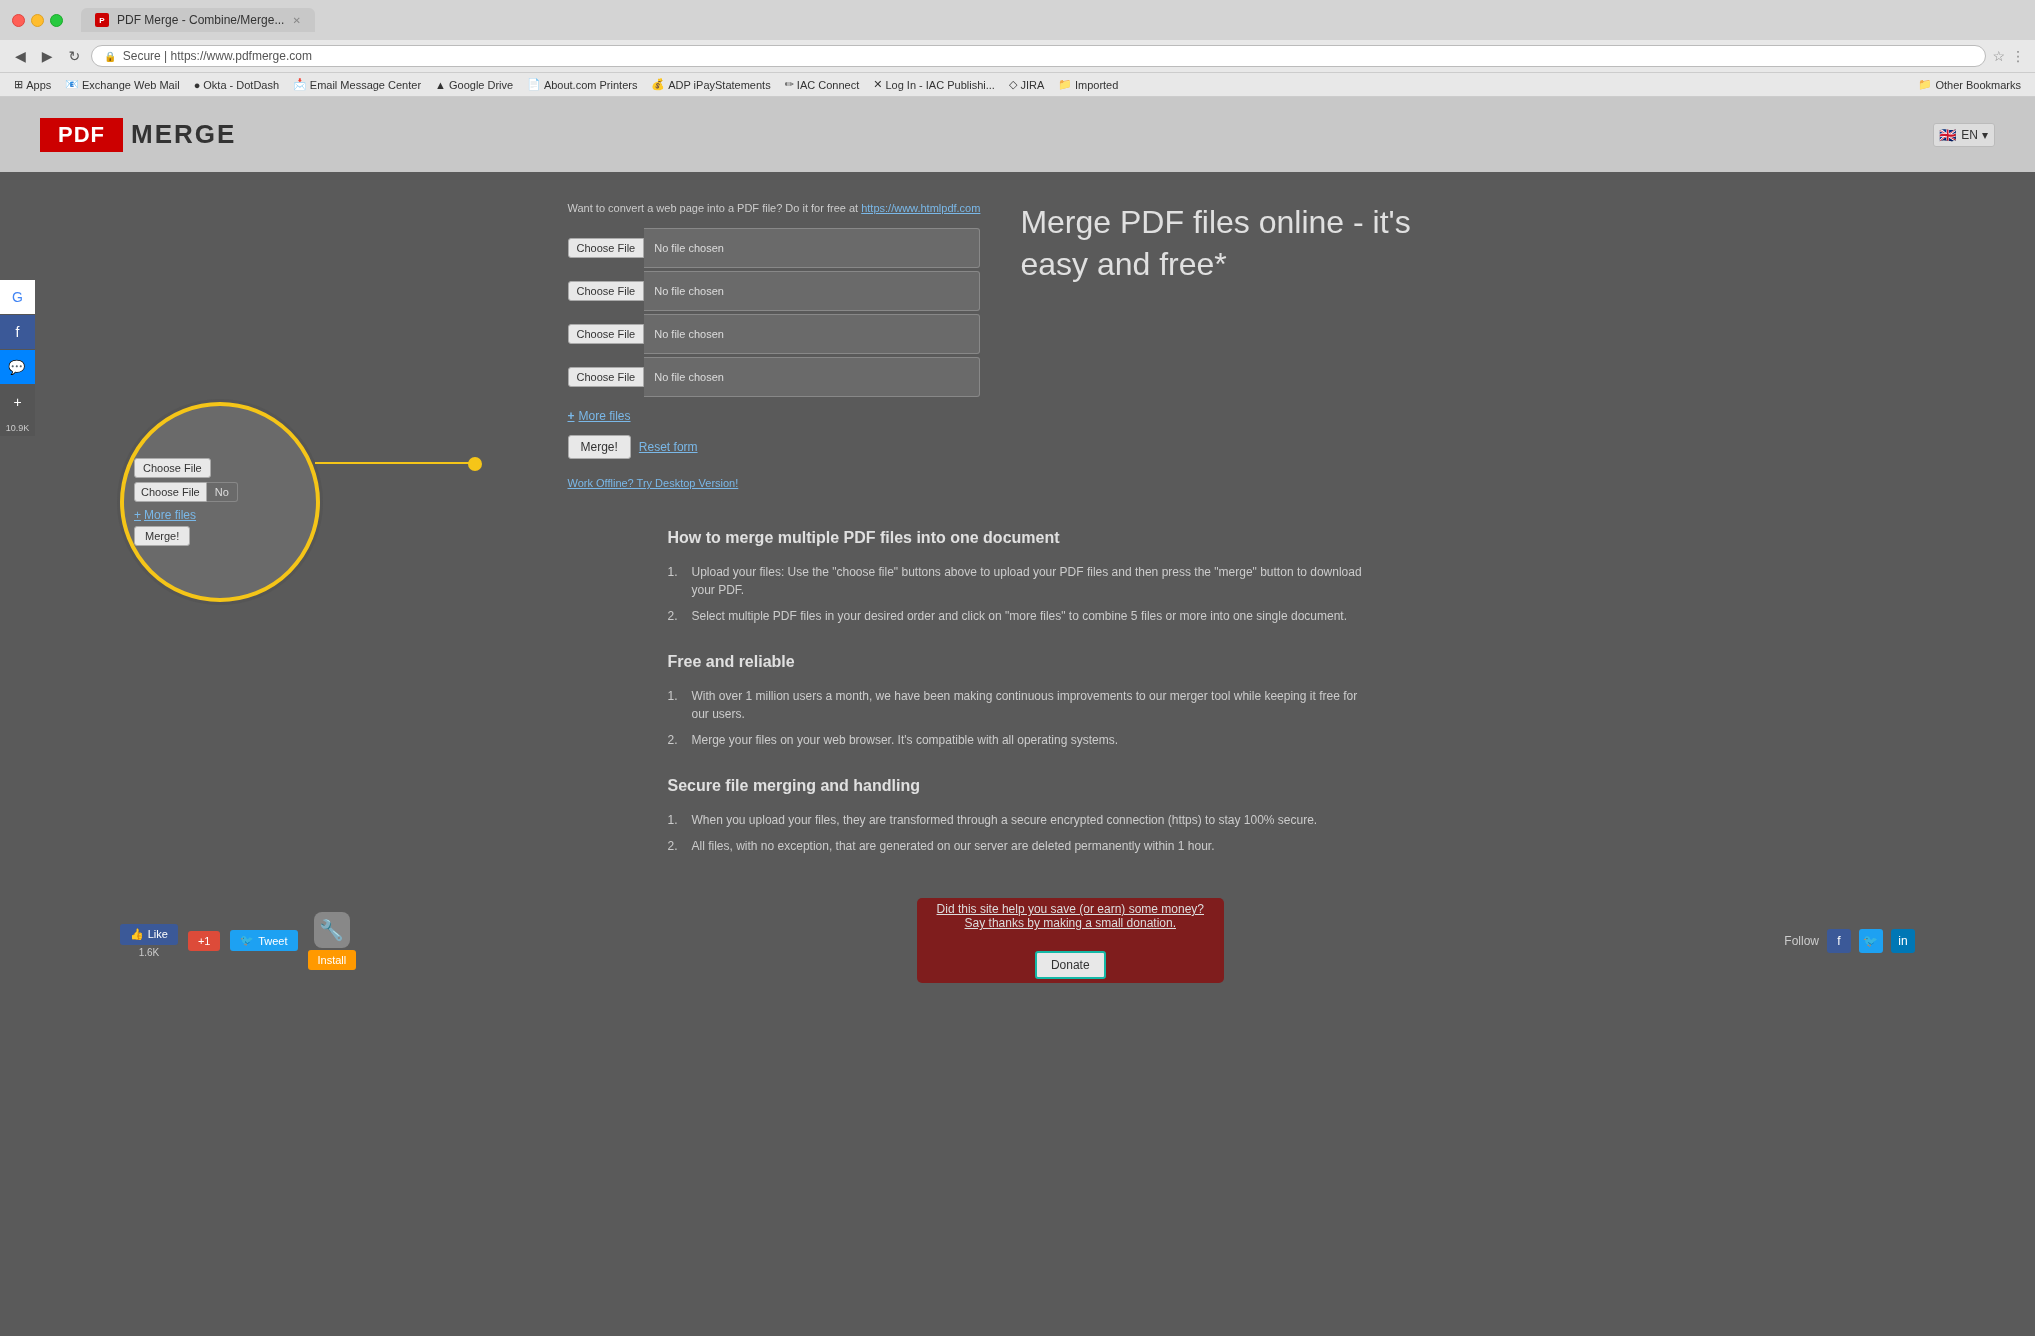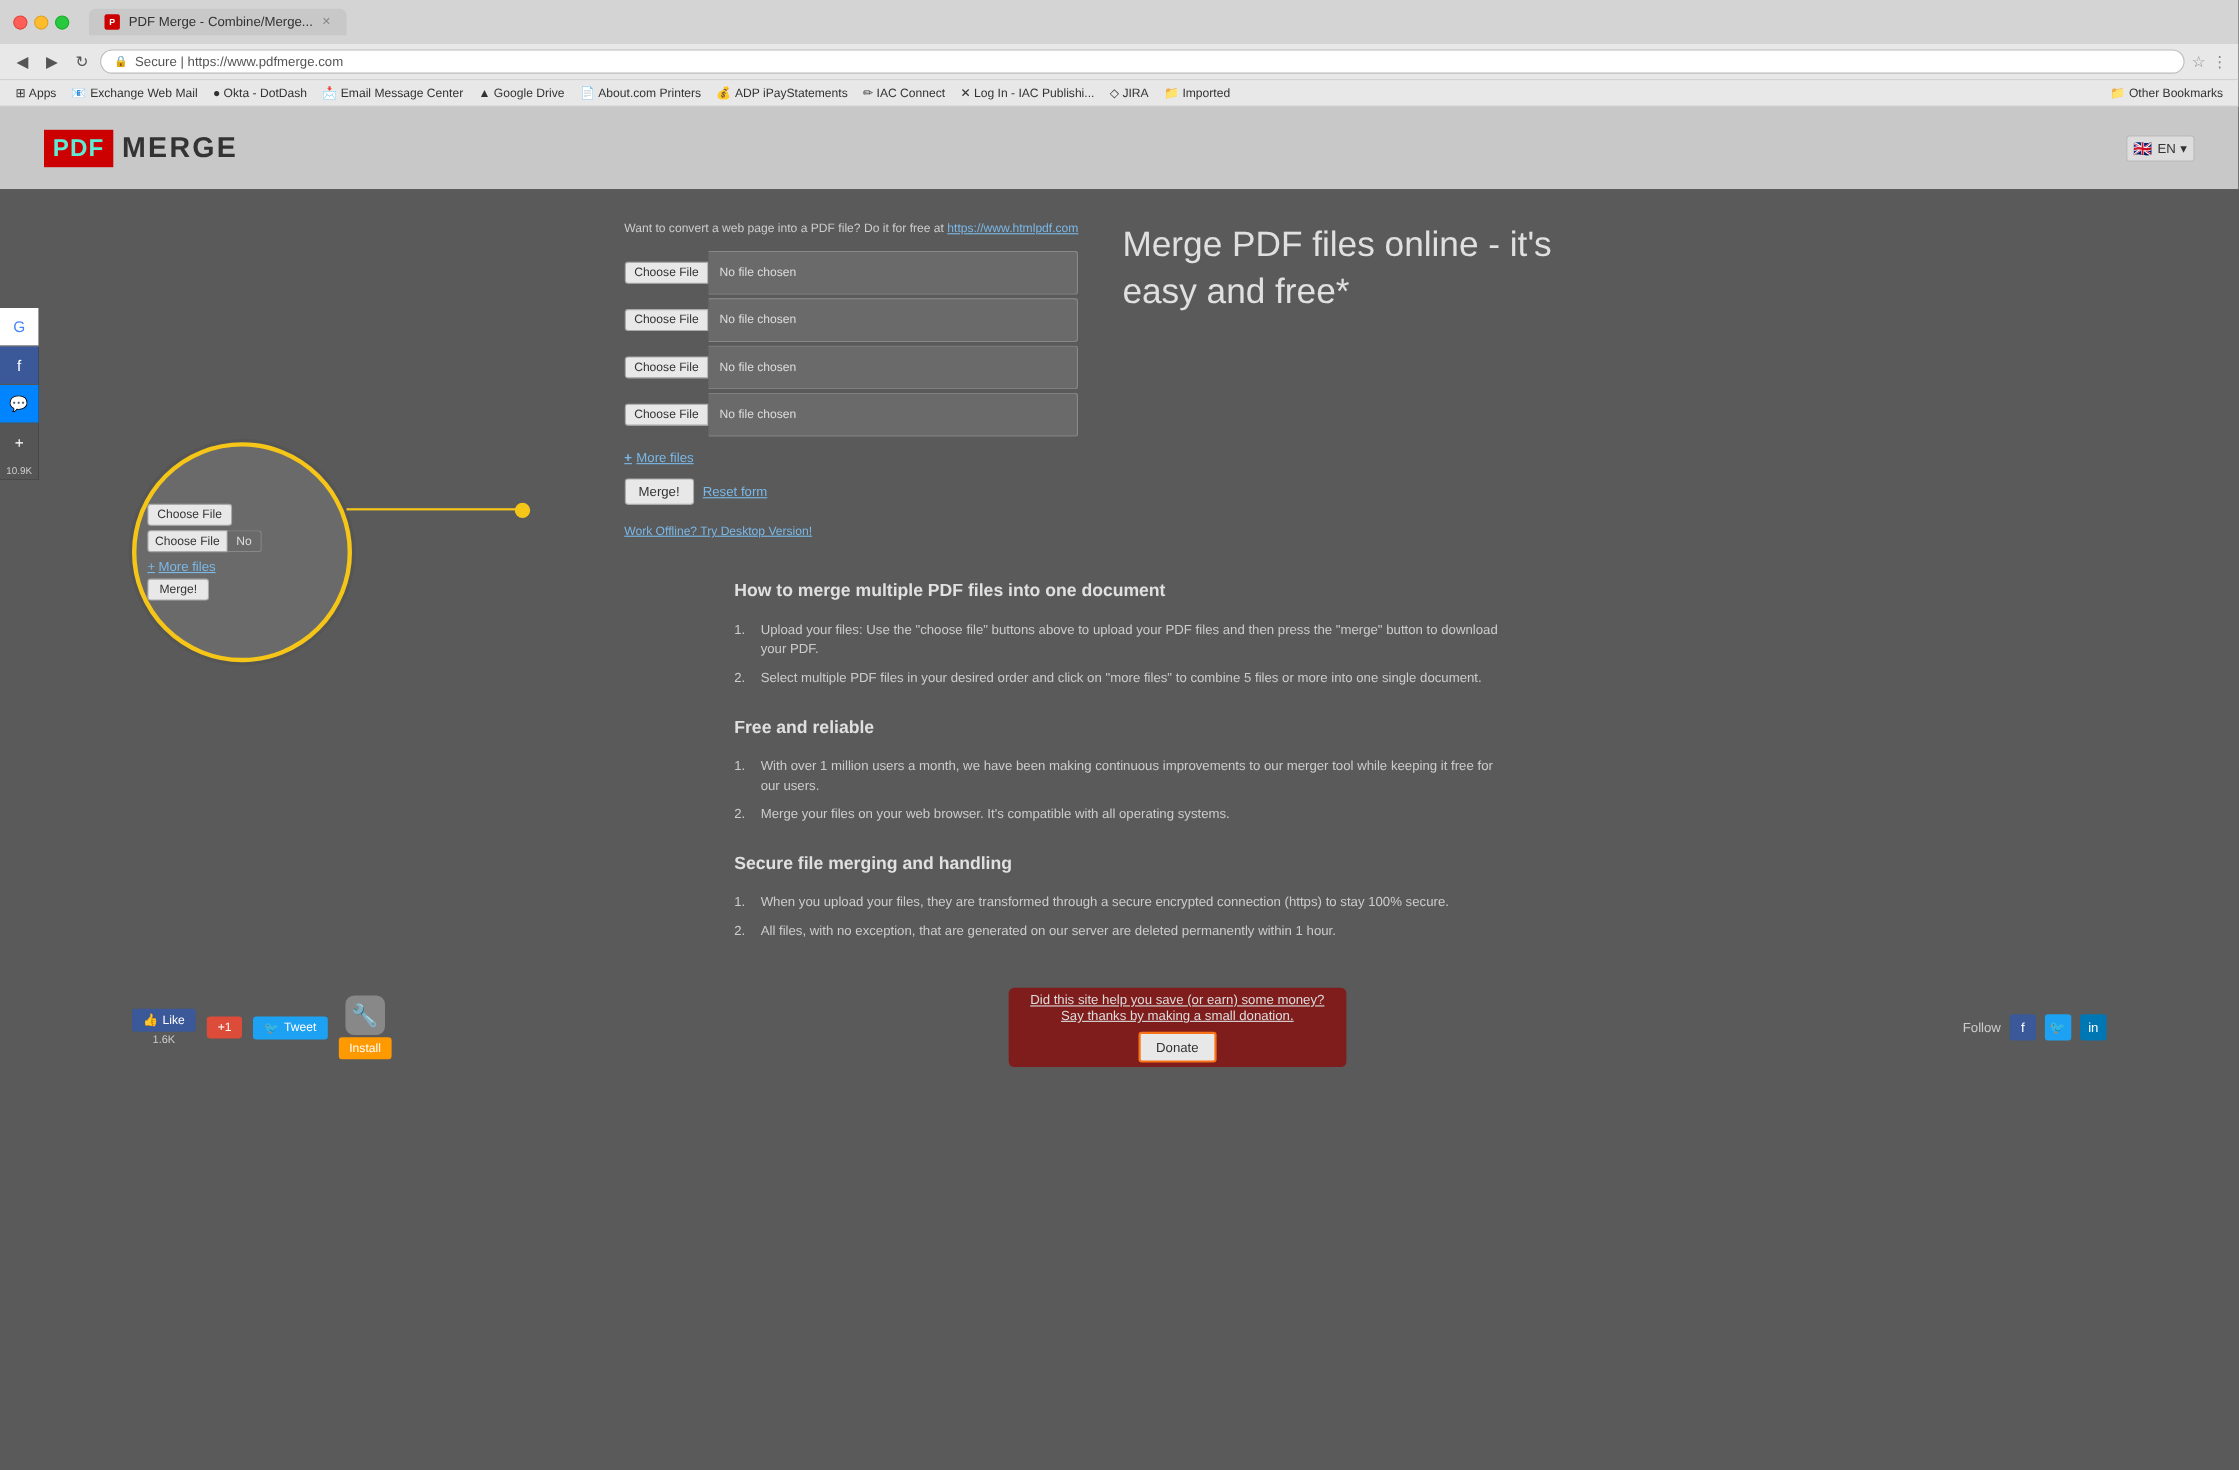--- a/index.html
+++ b/index.html
@@ -118,24 +118,24 @@
       background: #c8c8c8;
       padding: 18px 40px;
       display: flex;
       align-items: center;
     }
     .logo-container {
       display: flex; align-items: center; gap: 0;
     }
     .logo-pdf {
       background: #c00;
-      color: #5eead4;
+      color: #ffffff;
       font-weight: bold;
       font-size: 22px;
-      padding: 4px 8px;
+      padding: 4px 18px;
       letter-spacing: 1px;
     }
     .logo-merge {
       font-size: 26px;
       font-weight: bold;
       color: #333;
       padding: 4px 8px;
       letter-spacing: 2px;
     }
     .lang-selector {
@@ -399,27 +399,27 @@
       border-radius: 5px;
       padding: 4px 20px;
       color: #ddd;
       font-size: 12px;
       text-align: center;
       margin-left: auto;
       text-decoration: underline;
     }
     .donate-btn {
       background: #e8e8e8;
-      border: 2px solid #f97316;
+      border: 2px solid #14b8a6;
       border-radius: 3px;
       padding: 5px 14px;
       font-size: 12px;
       cursor: pointer;
       color: #333;
-      margin-top: 8px;
+      margin-top: 21px;
     }
 
     .follow-section {
       display: flex; align-items: center; gap: 8px;
       margin-left: auto;
       color: #ccc; font-size: 12px;
     }
     .follow-icon {
       width: 24px; height: 24px; border-radius: 3px;
       display: flex; align-items: center; justify-content: center;

